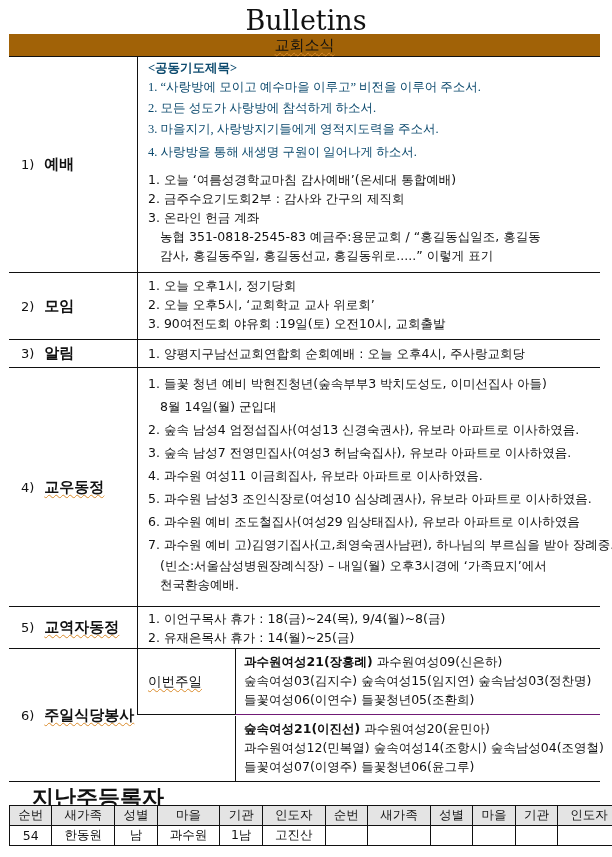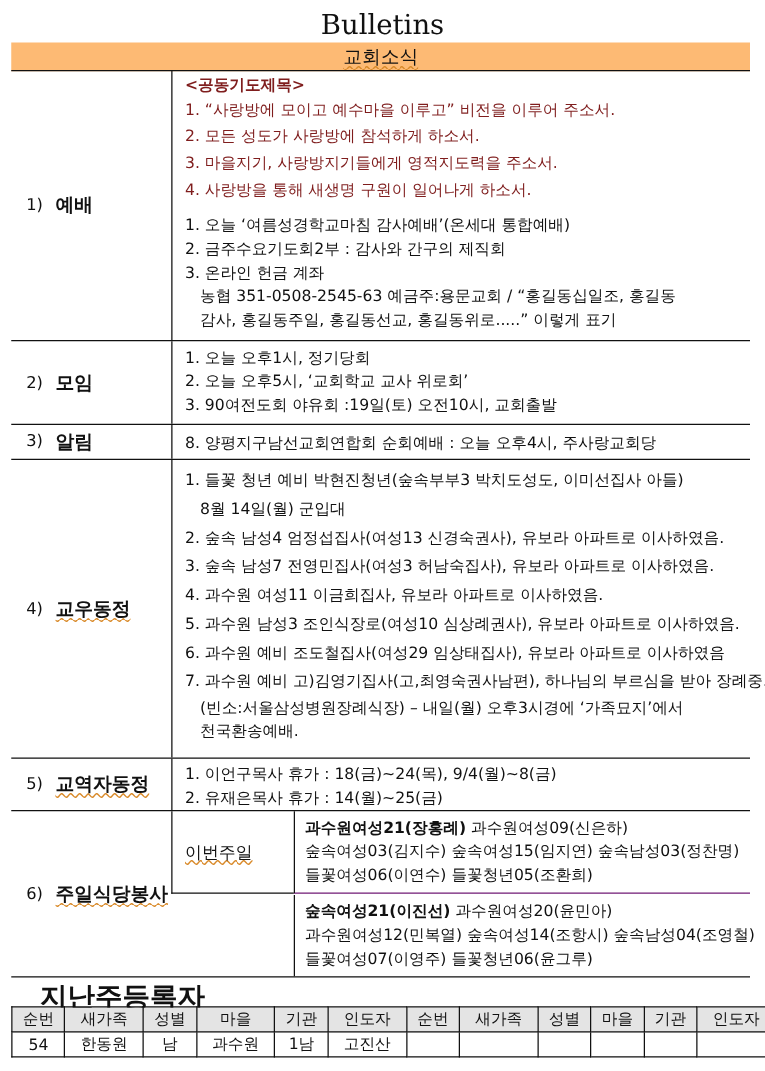--- a/index.html
+++ b/index.html
@@ -1,26 +1,26 @@
 <!DOCTYPE html>
 <html><head>
 <meta charset="utf-8">
 <style>
   html, body { margin:0; padding:0; background:#ffffff; }
   body { width:612px; height:857px; position:relative; font-family:"DejaVu Sans", sans-serif; color:#111; overflow:hidden; }
-  .title { position:absolute; top:8px; left:0; width:612px; text-align:center; font-family:"DejaVu Serif", serif; font-size:22px; line-height:26px; color:#111; }
-  .band { position:absolute; top:34px; left:9px; width:591px; height:22px; background:#fdba74; border-bottom:1px solid #111; text-align:center; font-size:15px; line-height:22px; }
+  .title { position:absolute; top:8px; left:0; width:612px; text-align:center; font-family:"DejaVu Serif", serif; font-size:27px; line-height:26px; color:#111; }
+  .band { position:absolute; top:34px; left:9px; width:591px; height:22px; background:#a16207; border-bottom:1px solid #111; text-align:center; font-size:15px; line-height:22px; }
   .squig { text-decoration: underline wavy #d98a2a; text-decoration-thickness:1px; text-underline-offset:2px; }
   .row { position:absolute; left:0; width:591px; border-bottom:1px solid #111; }
   .lab { position:absolute; left:0; top:0; bottom:0; width:128px; display:flex; align-items:center; padding-left:12px; box-sizing:border-box; font-size:14px; }
   .lab .num { margin-right:10px; font-size:13px; }
   .lab .txt { font-weight:bold; font-size:15px; }
   .content { position:absolute; left:128px; top:0; bottom:0; right:0; border-left:1px solid #111; padding-left:10px; box-sizing:border-box; font-size:12.5px; }
   .line { white-space:nowrap; line-height:19px; }
-  .blue { color:#7f1d1d; }
+  .blue { color:#0c4a6e;font-family:Liberation Serif, serif; }
   .ind { padding-left:12px; }
   .sub { position:absolute; left:128px; width:98px; border-left:1px solid #111; box-sizing:border-box; font-size:13.5px; padding-left:10px; display:flex; align-items:center; }
   .subc { position:absolute; left:226px; right:0; border-left:1px solid #111; box-sizing:border-box; padding-left:8px; font-size:12.5px; }
   .bold { font-weight:bold; }
   .reg-title { position:absolute; left:32px; top:783px; font-size:22px; font-weight:bold; }
   table.reg { position:absolute; left:9px; top:805px; width:612px; border-collapse:collapse; font-size:12.5px; }
   table.reg th, table.reg td { border:1px solid #111; text-align:center; height:19px; padding:0; font-weight:normal; }
   table.reg th { background:#e4e4e4; }
 </style>
 </head>
@@ -37,21 +37,21 @@
   <div class="content" style="padding-top:3px;">
     <div class="line blue bold" style="line-height:18px;">&lt;공동기도제목&gt;</div>
     <div class="line blue" style="line-height:21px;">1. “사랑방에 모이고 예수마을 이루고” 비전을 이루어 주소서.</div>
     <div class="line blue" style="line-height:21px;">2. 모든 성도가 사랑방에 참석하게 하소서.</div>
     <div class="line blue" style="line-height:21px;">3. 마을지기, 사랑방지기들에게 영적지도력을 주소서.</div>
     <div class="line blue" style="line-height:24px;">4. 사랑방을 통해 새생명 구원이 일어나게 하소서.</div>
     <div style="height:6px;"></div>
     <div class="line">1. 오늘 ‘여름성경학교마침 감사예배’(온세대 통합예배)</div>
     <div class="line">2. 금주수요기도회2부 : 감사와 간구의 제직회</div>
     <div class="line">3. 온라인 헌금 계좌</div>
-    <div class="line ind">농협  351-0508-2545-63  예금주:용문교회  /  “홍길동십일조,  홍길동</div>
+    <div class="line ind">농협  351-0818-2545-83  예금주:용문교회  /  “홍길동십일조,  홍길동</div>
     <div class="line ind">감사, 홍길동주일, 홍길동선교, 홍길동위로.....” 이렇게 표기</div>
   </div>
 </div>
 
 <div class="row" style="top:273px;height:66px;left:9px;">
   <div class="lab">
       <span class="num">2)</span>
       <span class="txt">모임</span>
     </div>
   <div class="content" style="padding-top:3px;">
@@ -60,21 +60,21 @@
     <div class="line">3. 90여전도회 야유회 :19일(토) 오전10시, 교회출발</div>
   </div>
 </div>
 
 <div class="row" style="top:340px;height:27px;left:9px;">
   <div class="lab">
       <span class="num">3)</span>
       <span class="txt">알림</span>
     </div>
   <div class="content" style="padding-top:4px;">
-    <div class="line">8. 양평지구남선교회연합회 순회예배 : 오늘 오후4시, 주사랑교회당</div>
+    <div class="line">1. 양평지구남선교회연합회 순회예배 : 오늘 오후4시, 주사랑교회당</div>
   </div>
 </div>
 
 <div class="row" style="top:368px;height:238px;left:9px;">
   <div class="lab">
       <span class="num">4)</span>
       <span class="txt squig">교우동정</span>
     </div>
   <div class="content" style="padding-top:4px;">
     <div class="line" style="line-height:23px;">1. 들꽃 청년 예비 박현진청년(숲속부부3 박치도성도, 이미선집사 아들)</div>

